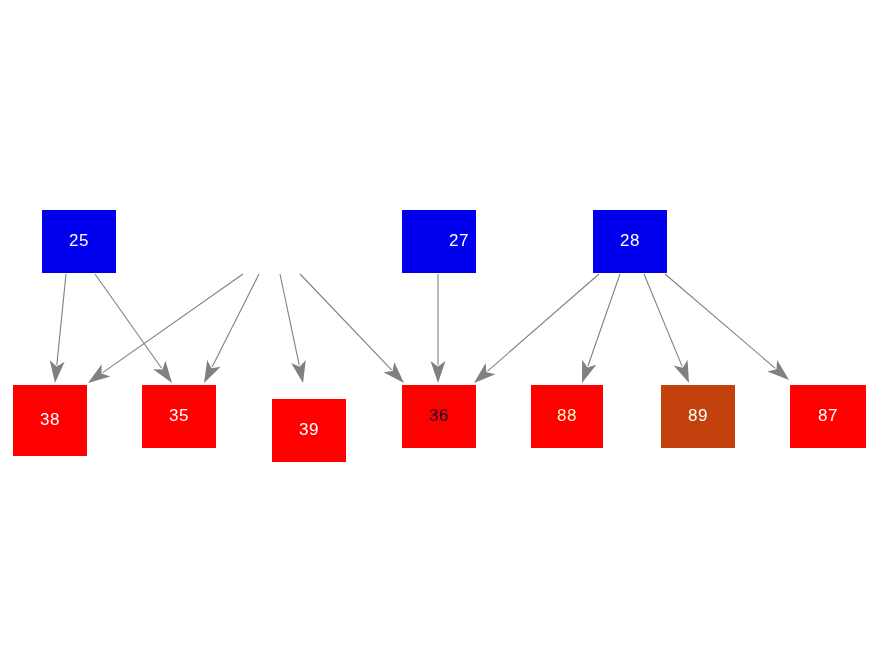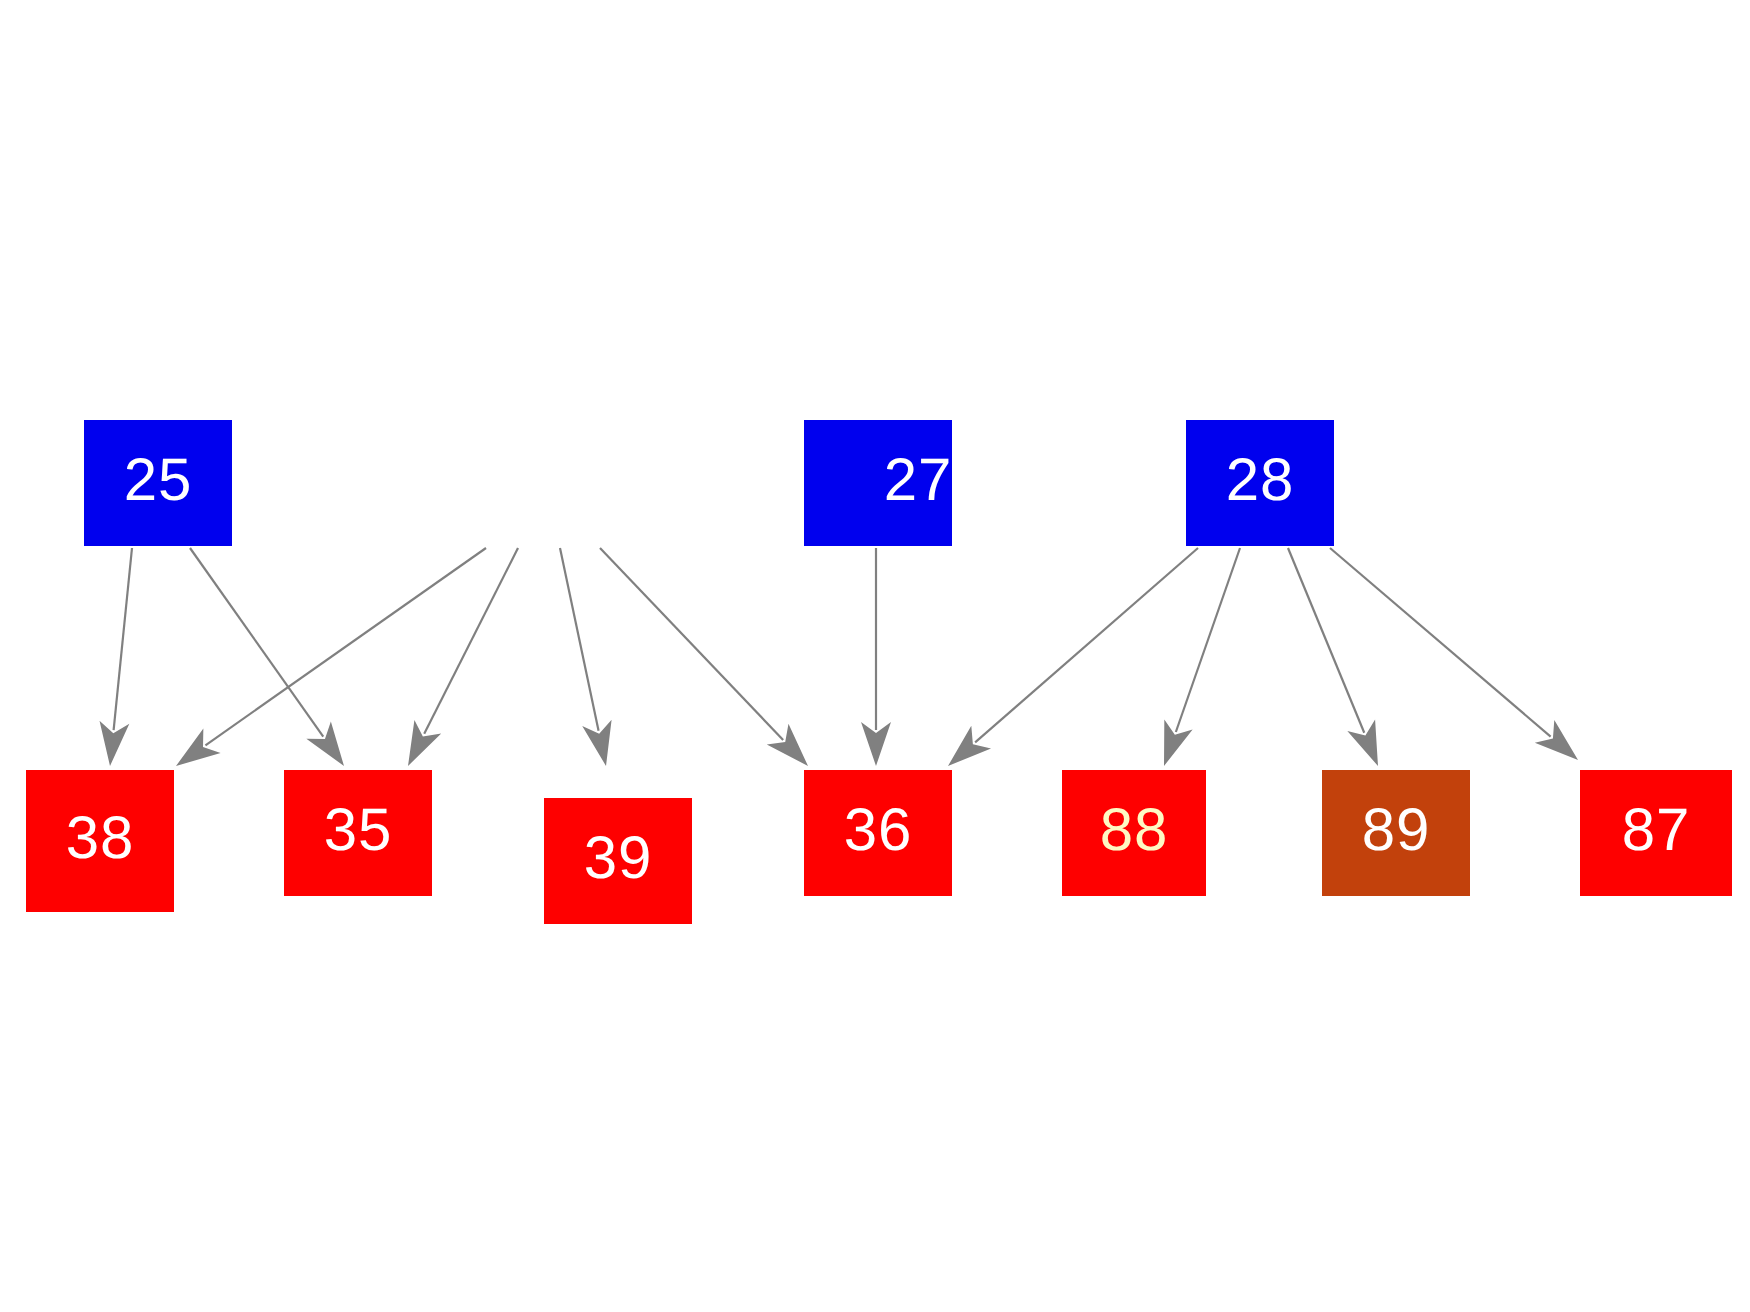--- a/index.html
+++ b/index.html
@@ -25,21 +25,21 @@
     height: 656px;
   }
   .graph-node {
     position: absolute;
     box-sizing: border-box;
     display: flex;
     align-items: center;
     justify-content: center;
     color: #ffffff;
     font-family: "Liberation Sans", sans-serif;
-    font-size: 30px;
+    font-size: 17px;
     line-height: 1;
     letter-spacing: 0.5px;
     user-select: none;
   }
   .node-label {
     display: block;
     transform: translateY(-1px);
   }
 </style>
 </head>
@@ -103,21 +103,21 @@
     </div>
     <div class="graph-node" style="left: 13px; top: 385px; width: 74px; height: 71px; background: rgb(254, 0, 0); color: rgb(255, 255, 255);">
       <span class="node-label">38</span>
     </div>
     <div class="graph-node" style="left: 142px; top: 385px; width: 74px; height: 63px; background: rgb(254, 0, 0); color: rgb(255, 255, 255);">
       <span class="node-label">35</span>
     </div>
     <div class="graph-node" style="left: 272px; top: 399px; width: 74px; height: 63px; background: rgb(254, 0, 0); color: rgb(255, 255, 255);">
       <span class="node-label">39</span>
     </div>
-    <div class="graph-node" style="left: 402px; top: 385px; width: 74px; height: 63px; background: rgb(254, 0, 0); color: #ffffff;">
+    <div class="graph-node" style="left: 402px; top: 385px; width: 74px; height: 63px; background: rgb(254, 0, 0); color: #0f172a;">
       <span class="node-label">36</span>
     </div>
     <div class="graph-node" style="left: 531px; top: 385px; width: 72px; height: 63px; background: rgb(254, 0, 0); color: #fef9c3;">
       <span class="node-label">88</span>
     </div>
     <div class="graph-node" style="left: 661px; top: 385px; width: 74px; height: 63px; background: #c2410c; color: rgb(255, 255, 255);">
       <span class="node-label">89</span>
     </div>
     <div class="graph-node" style="left: 790px; top: 385px; width: 76px; height: 63px; background: rgb(254, 0, 0); color: rgb(255, 255, 255);">
       <span class="node-label">87</span>

